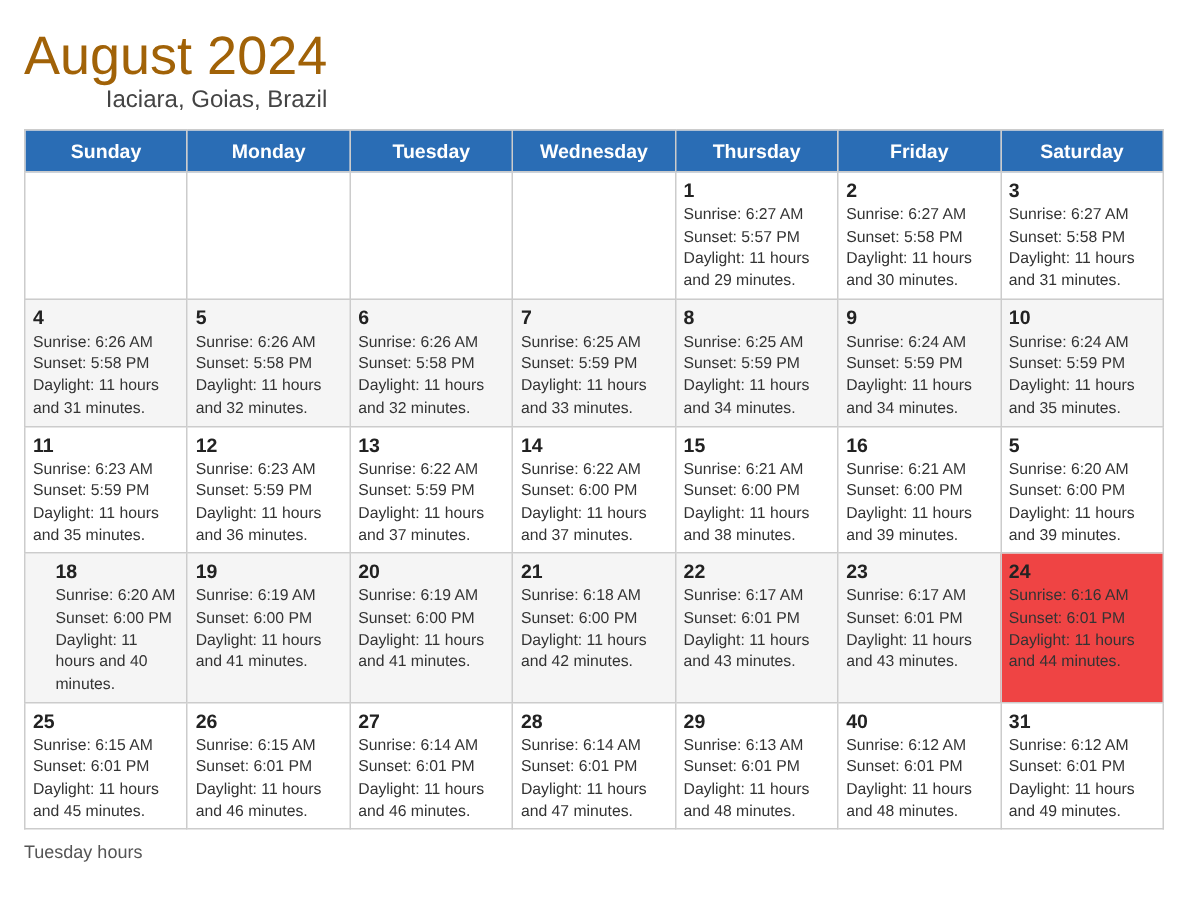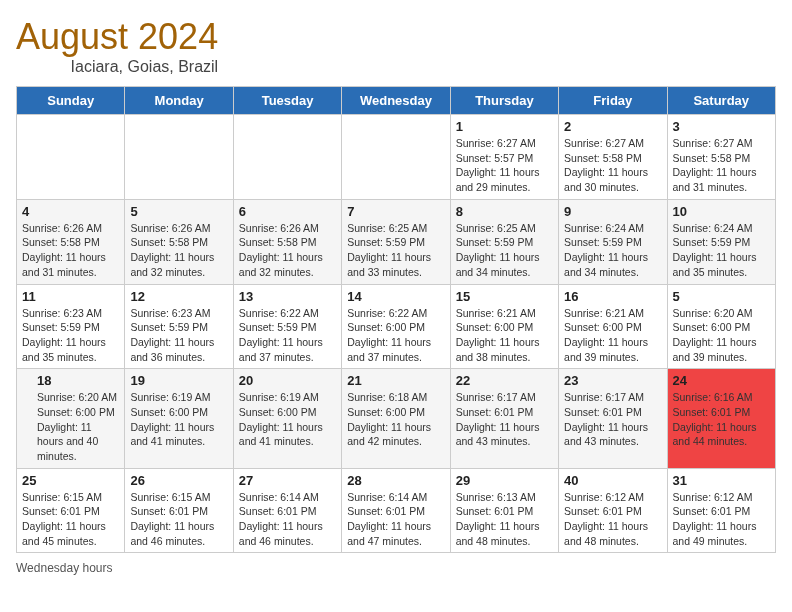--- a/index.html
+++ b/index.html
@@ -256,14 +256,14 @@
         </td>
         <td style="background: rgb(255, 255, 255);">
           <span class="day-number">31</span>
           <div class="cell-content">Sunrise: 6:12 AM<br>Sunset: 6:01 PM<br>Daylight: 11 hours and 49 minutes.</div>
         </td>
       </tr>
     </tbody>
 </table>
 
 <div style="margin-top:8px; font-size:12px; color:#555;">
-  <span>Wednesday hours</span>
+  <span>Tuesday hours</span>
 </div>
 
 </body></html>

